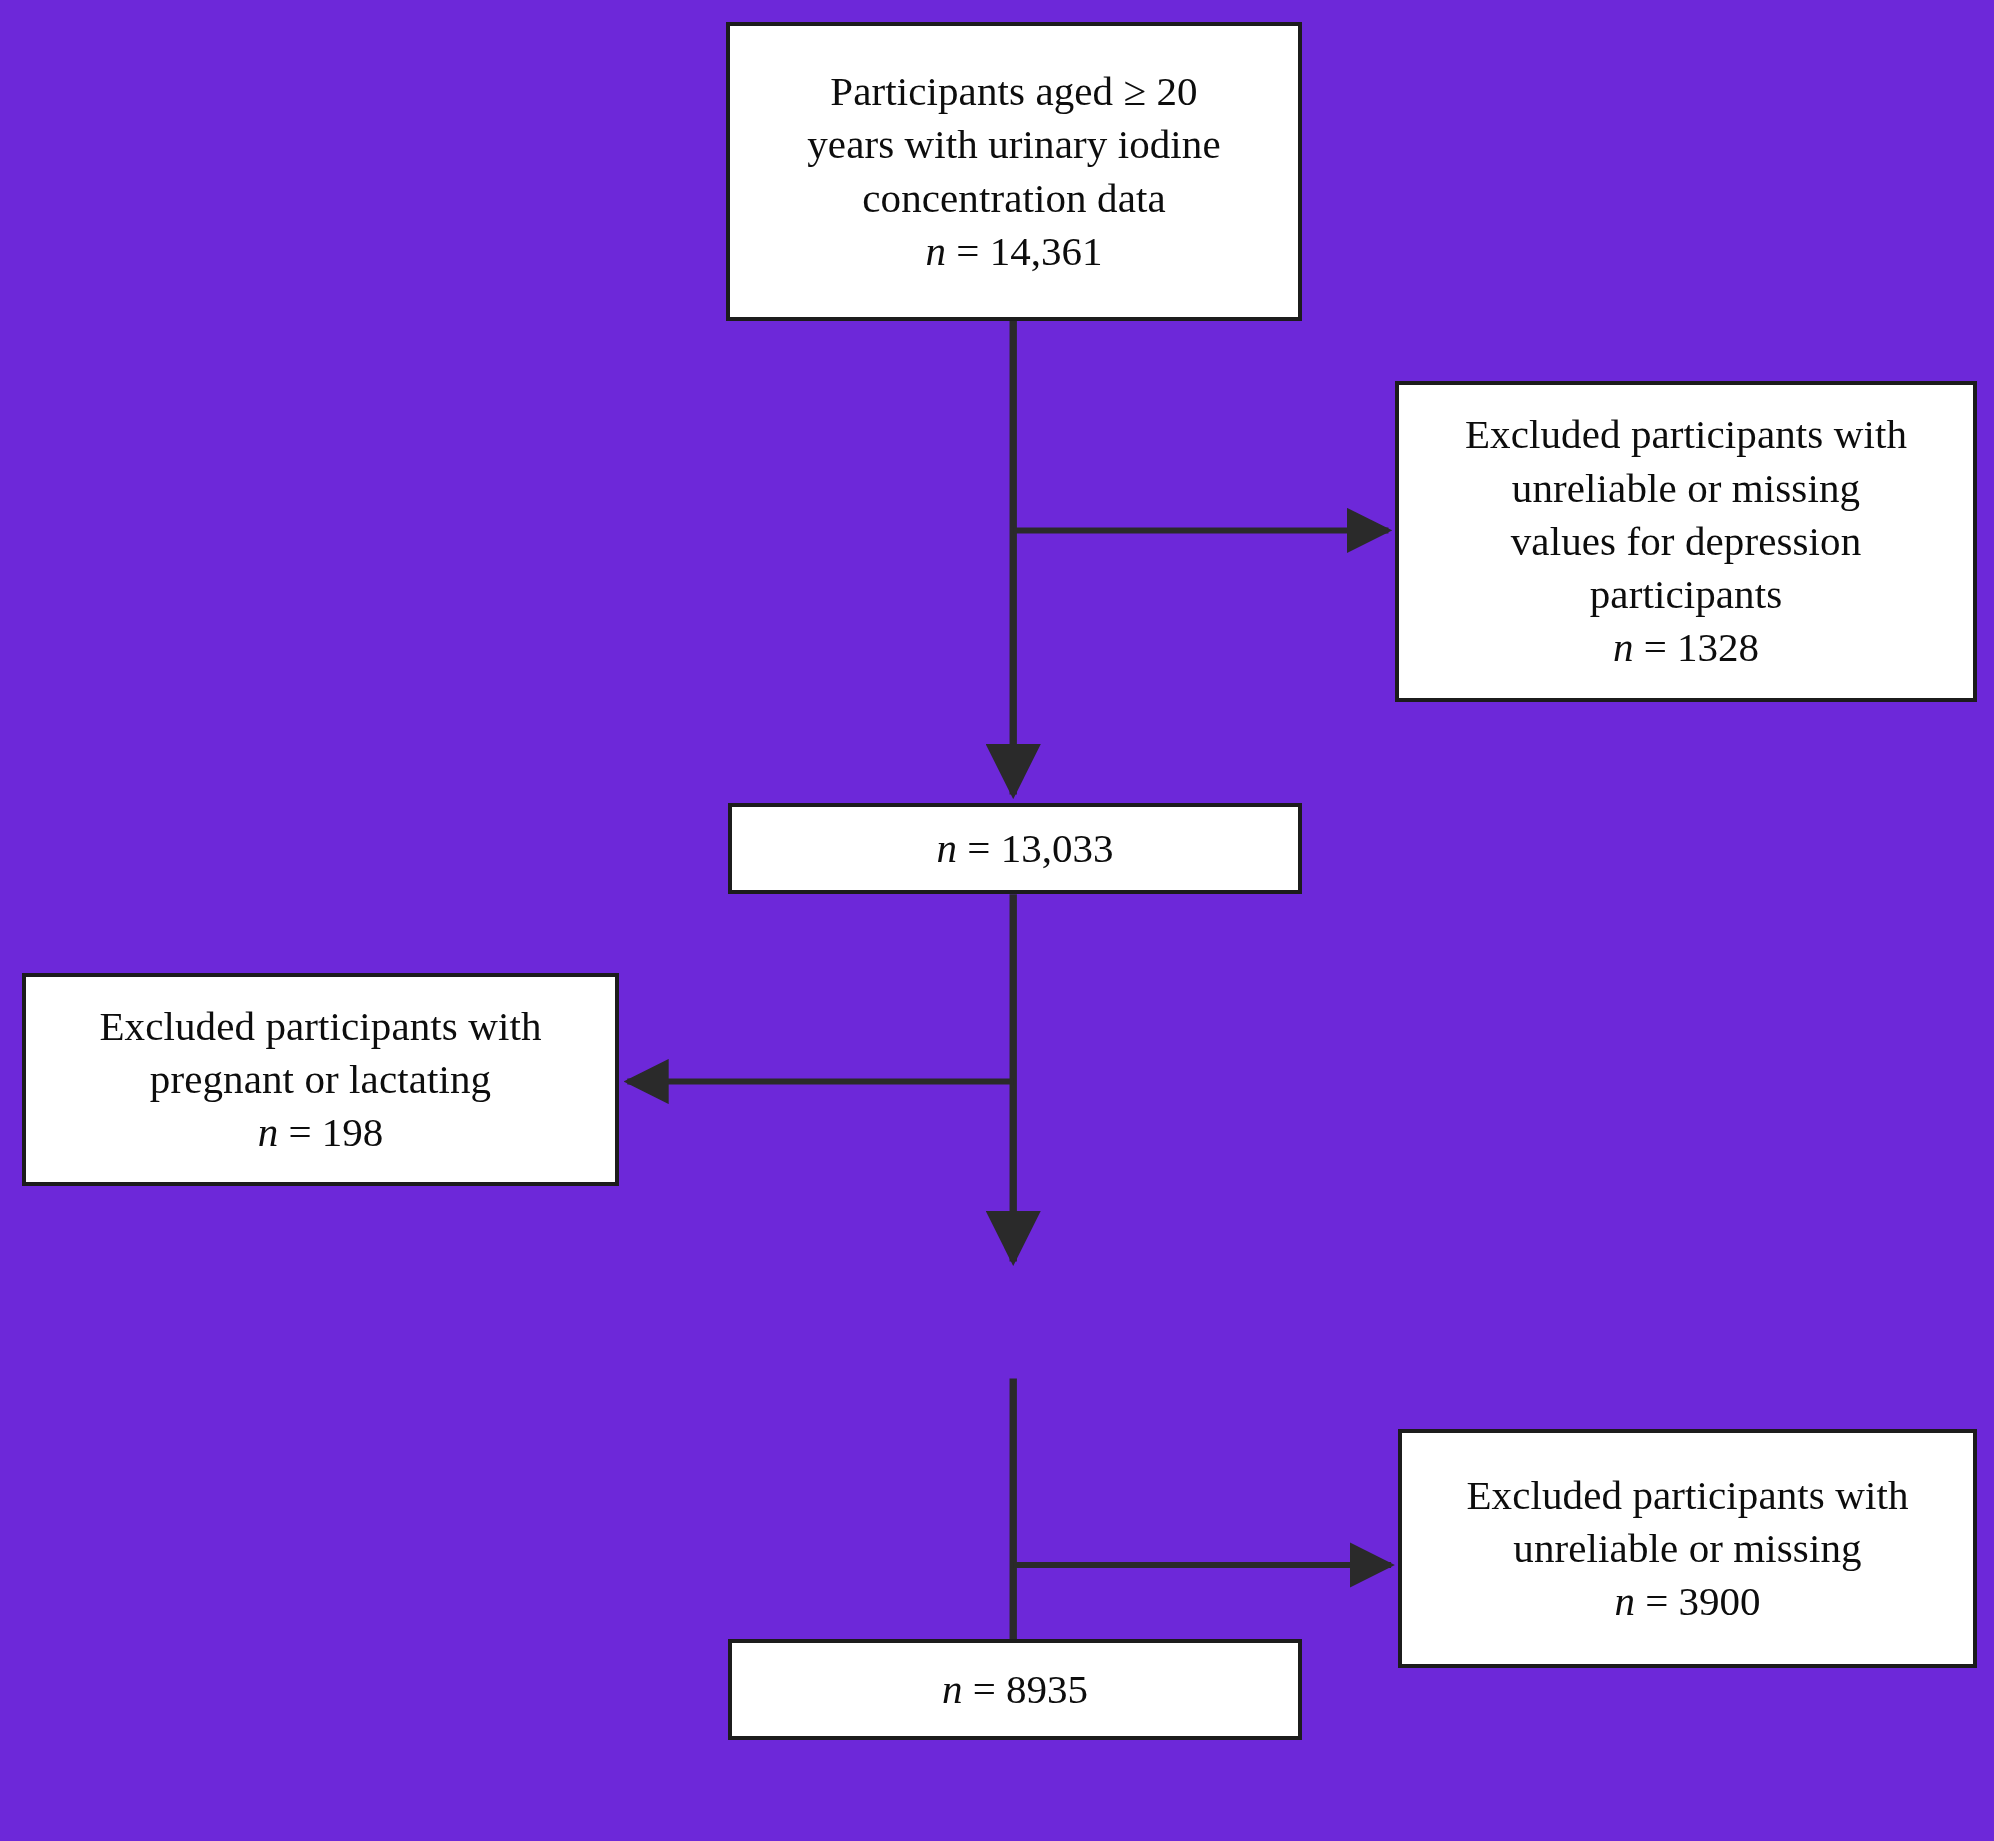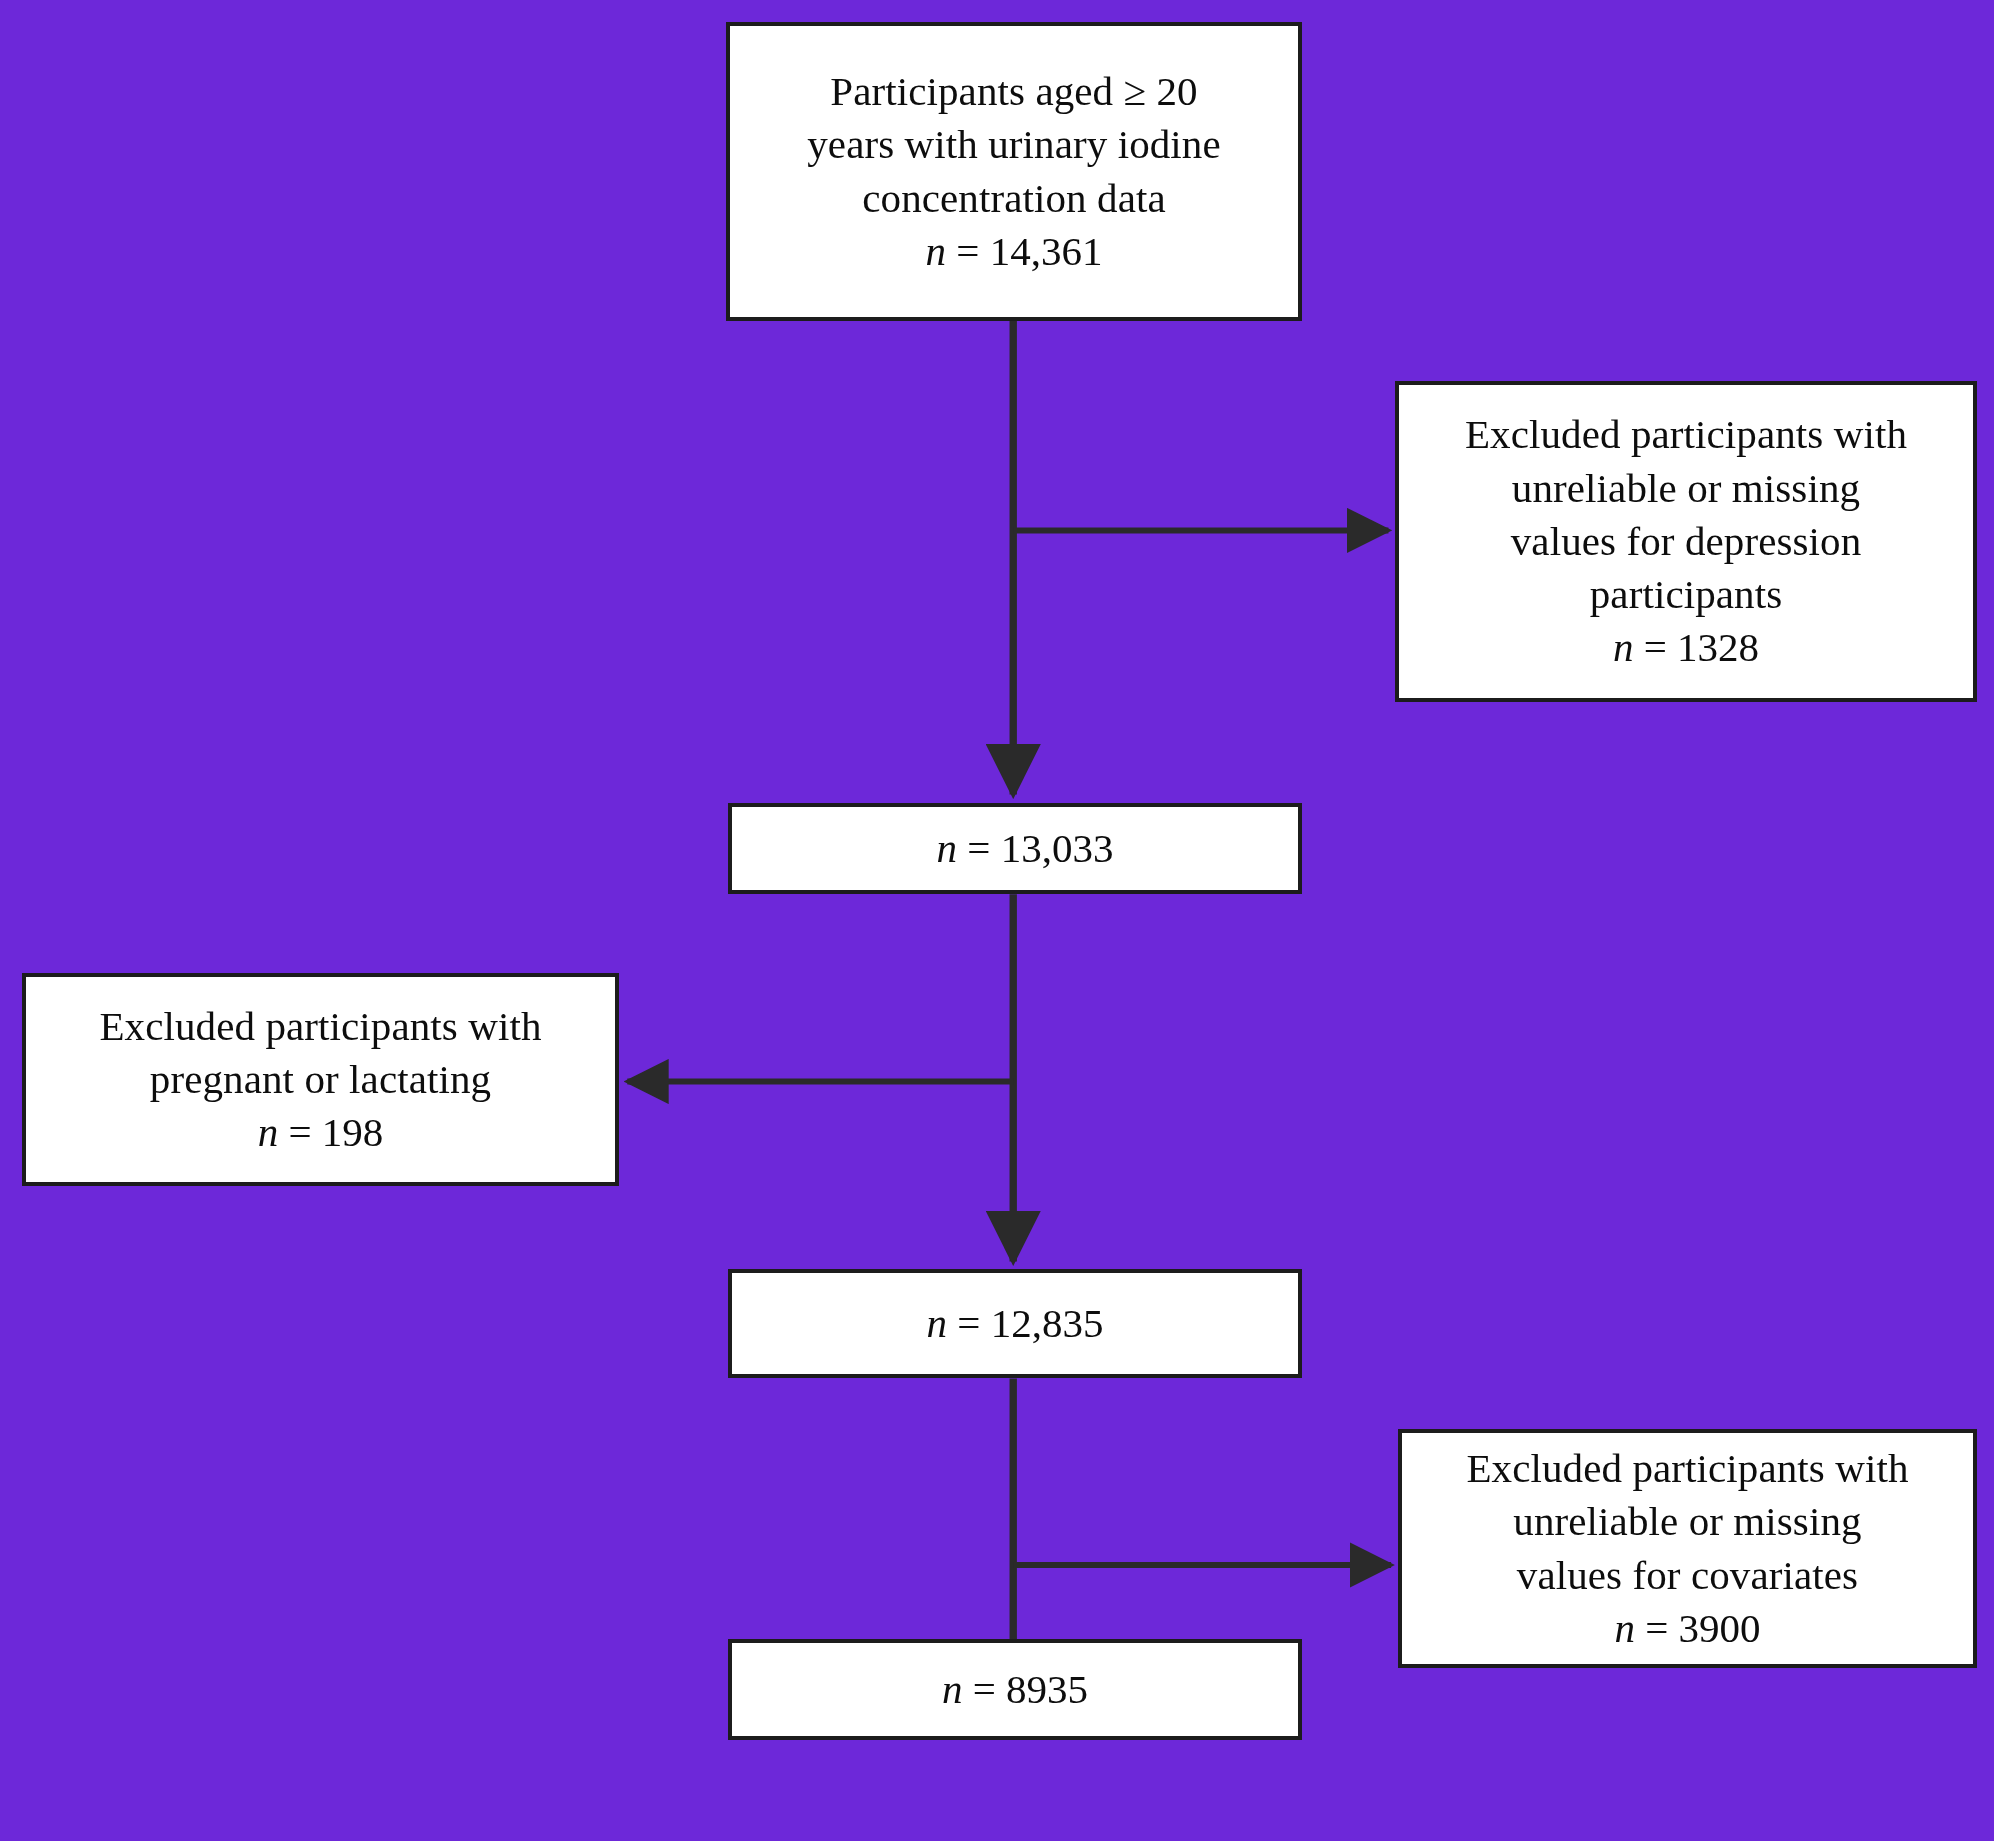--- a/index.html
+++ b/index.html
@@ -110,28 +110,24 @@
   <div class="node" id="node-n13033">
     <span class="count"><span class="nvar">n</span><span> = </span><span>13,033</span></span>
   </div>
 
   <div class="node" id="node-excl-preg">
     <span class="line">Excluded participants with</span>
     <span class="line">pregnant or lactating</span>
     <span class="count"><span class="nvar">n</span><span> = </span><span>198</span></span>
   </div>
 
-  <div class="node" id="node-n12835">
-    <span class="count"><span class="nvar">n</span><span> = </span><span>12,835</span></span>
-  </div>
 
   <div class="node" id="node-excl-cov">
     <span class="line">Excluded participants with</span>
     <span class="line">unreliable or missing</span>
-    <span class="line">values for covariates</span>
     <span class="count"><span class="nvar">n</span><span> = </span><span>3900</span></span>
   </div>
 
   <div class="node" id="node-n8935">
     <span class="count"><span class="nvar">n</span><span> = </span><span>8935</span></span>
   </div>
 
 </div>
 
 

